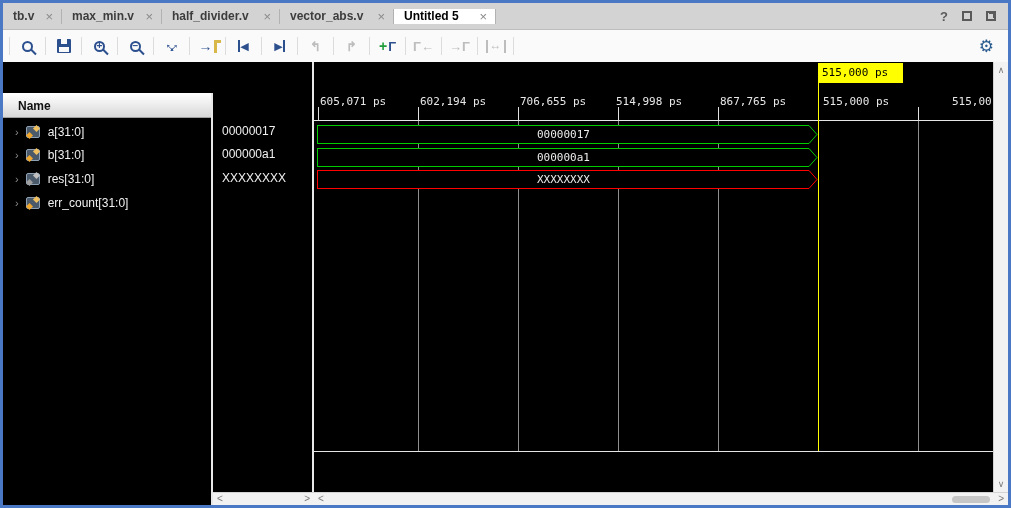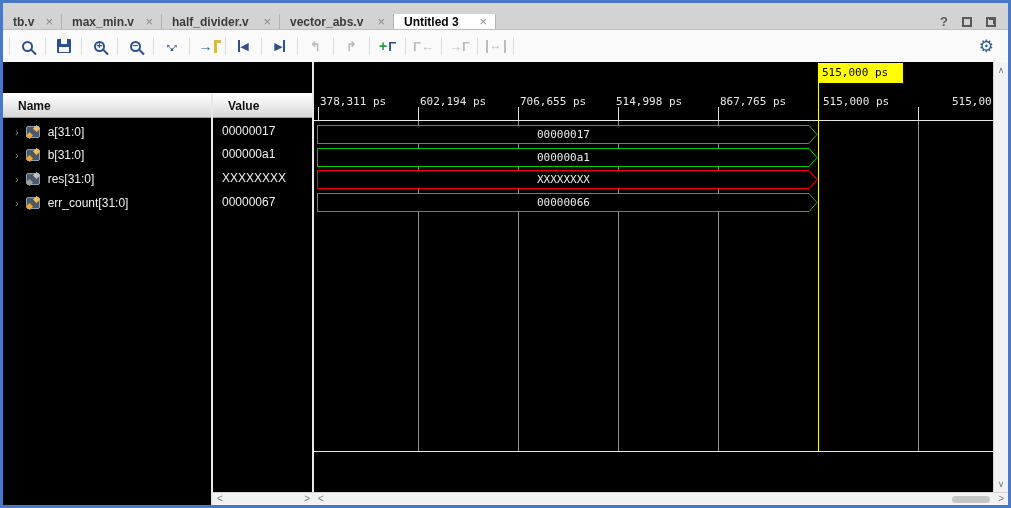--- a/index.html
+++ b/index.html
@@ -3,21 +3,21 @@
 <meta charset="utf-8">
 <style>
   * { margin:0; padding:0; box-sizing:border-box; }
   body { background:#888; font-family:"Liberation Sans", sans-serif; }
   #app { position:relative; width:1011px; height:508px; background:#000;
          border:3px solid #4a78c4; overflow:hidden; }
 
   
   .tabbar { position:absolute; left:0; top:0; width:1005px; height:27px;
             background:#d3d3d3; border-bottom:1px solid #bdbdbd;
-            display:flex; align-items:flex-end; }
+            display:flex; align-items:center; }
   .tab { display:flex; align-items:center; justify-content:space-between;
          padding:0 8px 0 10px; border-right:1px solid #b2b2b2;
          font-size:12px; font-weight:bold; color:#3d3d3d; cursor:default; }
   .tab.active { background:#ffffff; color:#000; }
   .tab .close { color:#8a8a8a; font-size:13px; font-weight:normal; margin-left:10px; }
   .winctl { margin-left:auto; display:flex; align-items:center; gap:14px; padding-right:12px; }
   .help-glyph { font-size:13px; font-weight:bold; color:#5a5a5a; }
   .winbox { width:10px; height:10px; border:2px solid #5a5a5a; display:inline-block; }
   .winfloat { width:10px; height:10px; border:2px solid #5a5a5a; position:relative; display:inline-block; }
   .winfloat::before { content:""; position:absolute; top:-1px; right:-1px; width:4px; height:4px;
@@ -123,21 +123,21 @@
     </div>
     <div class="tab" style="width:118px">
       <span>half_divider.v</span>
       <span class="close">×</span>
     </div>
     <div class="tab" style="width:114px">
       <span>vector_abs.v</span>
       <span class="close">×</span>
     </div>
     <div class="tab active" style="width:102px">
-      <span>Untitled 3</span>
+      <span>Untitled 5</span>
       <span class="close">×</span>
     </div>
     <div class="winctl">
       <span class="help-glyph">?</span>
       <span class="winbox"></span>
       <span class="winfloat"></span>
     </div>
   </div>
 
   <div class="toolbar">
@@ -228,32 +228,30 @@
     <div class="sigrow" style="top:129px">
       <span class="caret">›</span>
       <span class="sig-icon orange"></span>
       <span>err_count[31:0]</span>
     </div>
   </div>
 
   <div class="vdiv" style="left:208px; top:90px; height:412px;"></div>
 
   <div class="panel" style="left:210px; top:59px; width:99px; height:443px;">
-    <div class="colhdr" style="left:0; top:31px; width:99px; padding-left:15px;">Value</div>
     <div class="valrow" style="top:58px">00000017</div>
     <div class="valrow" style="top:81px">000000a1</div>
     <div class="valrow" style="top:105px">XXXXXXXX</div>
-    <div class="valrow" style="top:129px">00000067</div>
   </div>
 
   <div class="vdiv" style="left:309px; top:59px; height:443px;"></div>
 
   <div class="panel mono" style="left:311px; top:59px; width:679px; height:443px;">
 
-    <div class="wv-ticklabel" style="left:6px">378,311 ps</div>
+    <div class="wv-ticklabel" style="left:6px">605,071 ps</div>
     <div class="wv-ticklabel" style="left:106px">602,194 ps</div>
     <div class="wv-ticklabel" style="left:206px">706,655 ps</div>
     <div class="wv-ticklabel" style="left:302px">514,998 ps</div>
     <div class="wv-ticklabel" style="left:406px">867,765 ps</div>
     <div class="wv-ticklabel" style="left:509px">515,000 ps</div>
     <div class="wv-ticklabel" style="left:638px">515,001 ps</div>
     <div class="wv-tickmark" style="left:4px"></div>
     <div class="wv-tickmark" style="left:104px"></div>
     <div class="wv-tickmark" style="left:204px"></div>
     <div class="wv-tickmark" style="left:304px"></div>
@@ -287,28 +285,20 @@
         </svg>
     </div>
     <div class="bus red" style="top:108px">
       <div class="bus-rect">
           <span>XXXXXXXX</span>
         </div>
       <svg class="bus-tip" width="10" height="19" viewBox="0 0 10 19">
           <path d="M0,0.5 L8,9.5 L0,18.5"></path>
         </svg>
     </div>
-    <div class="bus green" style="top:131px">
-      <div class="bus-rect">
-          <span>00000066</span>
-        </div>
-      <svg class="bus-tip" width="10" height="19" viewBox="0 0 10 19">
-          <path d="M0,0.5 L8,9.5 L0,18.5"></path>
-        </svg>
-    </div>
 
     <div class="endline"></div>
   </div>
 
   <div class="vscroll">
     <span>∧</span>
     <span>∨</span>
   </div>
 
   <div class="hscroll" style="left:210px; width:101px;">

